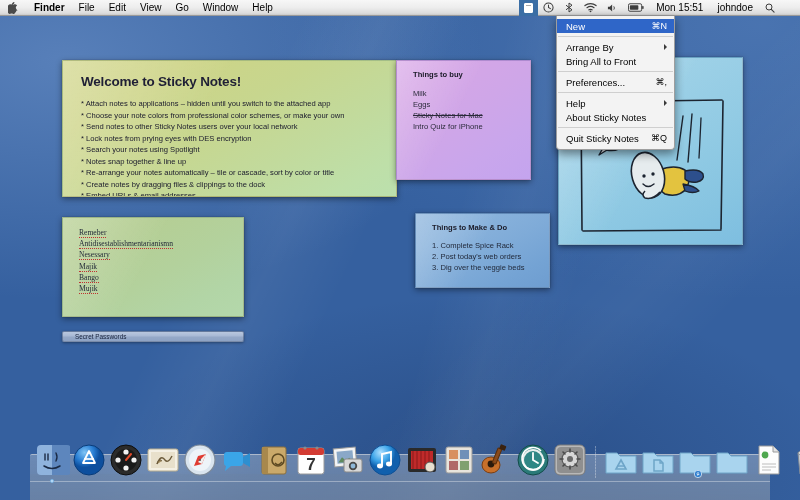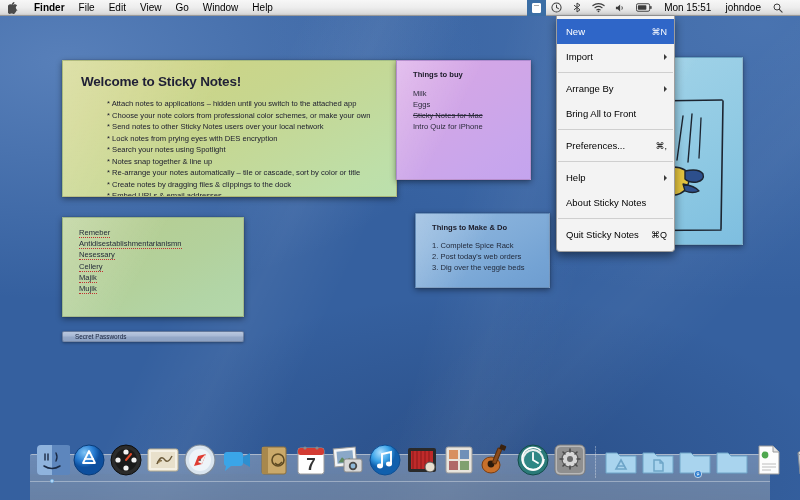--- a/index.html
+++ b/index.html
@@ -42,21 +42,21 @@
     display:flex; align-items:center;
     font-size:10px; color:#000; z-index:500;
   }
   .mb-left{ display:flex; align-items:center; height:33px; }
   .mb-item{
     padding:0 7px; height:16px; line-height:16px; white-space:nowrap; cursor:default;
   }
   .mb-item.bold{ font-weight:bold; }
   .apple-logo{ padding:0 9px 0 8px; display:flex; align-items:center; height:16px; }
   .apple-logo svg{ display:block; }
-  .mb-right{ margin-left:auto; display:flex; align-items:center; height:16px; padding-right:12px; }
+  .mb-right{ margin-left:auto; display:flex; align-items:center; height:16px; padding-right:20px; }
   .mb-extra{
     height:16px; display:flex; align-items:center; padding:0 5px; cursor:default;
   }
   .mb-extra.active{ background:#3b6ea5; }
   .mb-clock{ padding:0 7px; font-size:10px; }
   .mb-user{ padding:0 7px; font-size:10px; }
 
   
   .ic-note{
     width:9px;height:10px;background:#fff;border:1px solid #6e6e6e;border-radius:1px;position:relative;
@@ -84,21 +84,21 @@
     background:
       linear-gradient(118deg, rgba(255,255,255,0.30) 0%, rgba(255,255,255,0) 42%),
       linear-gradient(150deg,#cfd384 0%,#cdd487 22%,#c7d68e 45%,#c2da9c 68%,#bedfa8 88%,#bbe0ad 100%);
     border:1px solid rgba(120,125,70,0.35);
   }
   #note-welcome .hdr{
     font-size:13.5px; font-weight:bold; color:#1f1f35; letter-spacing:-0.2px;
     margin:3px 0 7px 2px;
   }
   #note-welcome ul{ list-style:none; margin-left:2px; }
-  #note-welcome li{ font-size:7.6px; line-height:1.52; color:#1a1a2c; white-space:nowrap;margin-left:26px; }
+  #note-welcome li{ font-size:7.6px; line-height:1.52; color:#1a1a2c; white-space:nowrap; }
   .spell{ border-bottom:1px dotted #c03030; }
 
   
   #note-buy{
     left:396px; top:60px; width:135px; height:120px;
     background:
       linear-gradient(118deg, rgba(255,255,255,0.28) 0%, rgba(255,255,255,0) 45%),
       linear-gradient(145deg,#d9a8e8 0%,#d5a6e6 20%,#cfa6e8 48%,#c9a6ec 75%,#c4a4ee 100%);
     border:1px solid rgba(120,80,140,0.3);
   }
@@ -119,21 +119,21 @@
 
   
   #note-spell{
     left:62px; top:217px; width:182px; height:100px;
     background:
       linear-gradient(118deg, rgba(255,255,255,0.26) 0%, rgba(255,255,255,0) 46%),
       linear-gradient(150deg,#b7cf92 0%,#b5ce94 25%,#b3d19c 55%,#b2d5a6 80%,#b4d8ab 100%);
     border:1px solid rgba(110,125,80,0.35);
   }
   #note-spell .note-title{ font-size:7.6px; margin-bottom:9px; }
-  #note-spell .line{ font-size:7.6px; line-height:1.48; color:#1e2535; }
+  #note-spell .line{ font-size:7.6px; line-height:1.48; color:#1e2535;font-family:Liberation Serif, serif; }
 
   
   #note-secret{
     position:absolute; left:62px; top:331px; width:182px; height:11px;
     background:linear-gradient(to bottom,#b9c7de 0%,#a7b8d4 48%,#96a9c8 52%,#8ea3c4 100%);
     border:1px solid rgba(60,80,115,0.5); border-radius:2px;
     box-shadow:0 1px 3px rgba(0,0,0,0.35);
     display:flex; align-items:center; padding-left:12px;
     font-size:6.4px; color:#14203a;
   }
@@ -152,21 +152,21 @@
   #menu-dropdown{
     position:absolute; left:556px; top:16px; width:119px;
     background:#f3f3f3;
     border:1px solid #9e9e9e; border-top:none;
     border-radius:0 0 4px 4px;
     box-shadow:0 4px 10px rgba(0,0,0,0.45);
     padding:3px 0 4px 0;
     font-size:9.5px; color:#000; z-index:600;
   }
   .menu-row{
-    height:25px; display:flex; align-items:center;
+    height:14px; display:flex; align-items:center;
     padding:0 7px 0 9px; white-space:nowrap; cursor:default; position:relative;
   }
   .menu-row.sel{ background:#2f66c8; color:#fff; }
   .menu-label{ flex:1; }
   .menu-key{ font-size:9px; margin-left:8px; }
   .menu-arrow{
     margin-left:8px; width:0;height:0;
     border-left:3.5px solid #3a3a3a; border-top:3px solid transparent; border-bottom:3px solid transparent;
   }
   .menu-sep{ height:1px; background:#cfcfcf; margin:3px 1px; }
@@ -306,22 +306,22 @@
     <div class="line">2. Post today's web orders</div>
     <div class="line">3. Dig over the veggie beds</div>
   </div>
 </div>
 
 <div class="note" id="note-spell">
   <div class="note-body">
     <div class="line"><span class="spell">Remeber</span></div>
     <div class="line"><span class="spell">Antidisestablishmentarianismn</span></div>
     <div class="line"><span class="spell">Nesessary</span></div>
-    <div class="line"><span class="spell">Cellery</span></div>
     <div class="line"><span class="spell">Majik</span></div>
+    <div class="line"><span class="spell">Bango</span></div>
     <div class="line"><span class="spell">Mujik</span></div>
 
   </div>
 </div>
 
 <div id="note-secret">
   <span>Secret Passwords</span>
 </div>
 
 <div class="note" id="note-draw">
@@ -347,24 +347,20 @@
     <path d="M84 126 Q89 131 95 126" fill="none" stroke="#1c2430" stroke-width="1.4" stroke-linecap="round"></path>
 
     <path d="M101 134 Q94 142 86 140 Q82 137 86 133" fill="#e6ecee" stroke="#1c2430" stroke-width="1.5" stroke-linejoin="round"></path>
   </svg>
 </div>
 
 <div id="menu-dropdown">
   <div class="menu-row sel">
     <span class="menu-label">New</span>
     <span class="menu-key">⌘N</span>
-  </div>
-  <div class="menu-row">
-    <span class="menu-label">Import</span>
-    <span class="menu-arrow"></span>
   </div>
   <div class="menu-sep"></div>
   <div class="menu-row">
     <span class="menu-label">Arrange By</span>
     <span class="menu-arrow"></span>
   </div>
   <div class="menu-row">
     <span class="menu-label">Bring All to Front</span>
   </div>
   <div class="menu-sep"></div>

